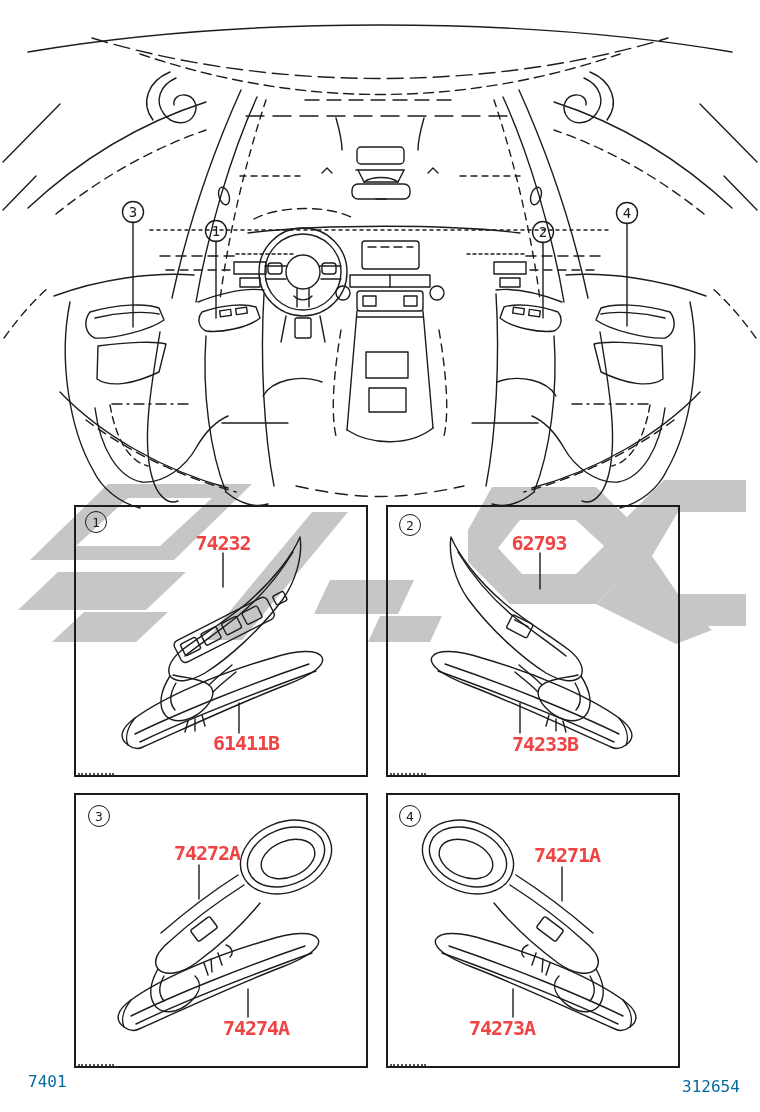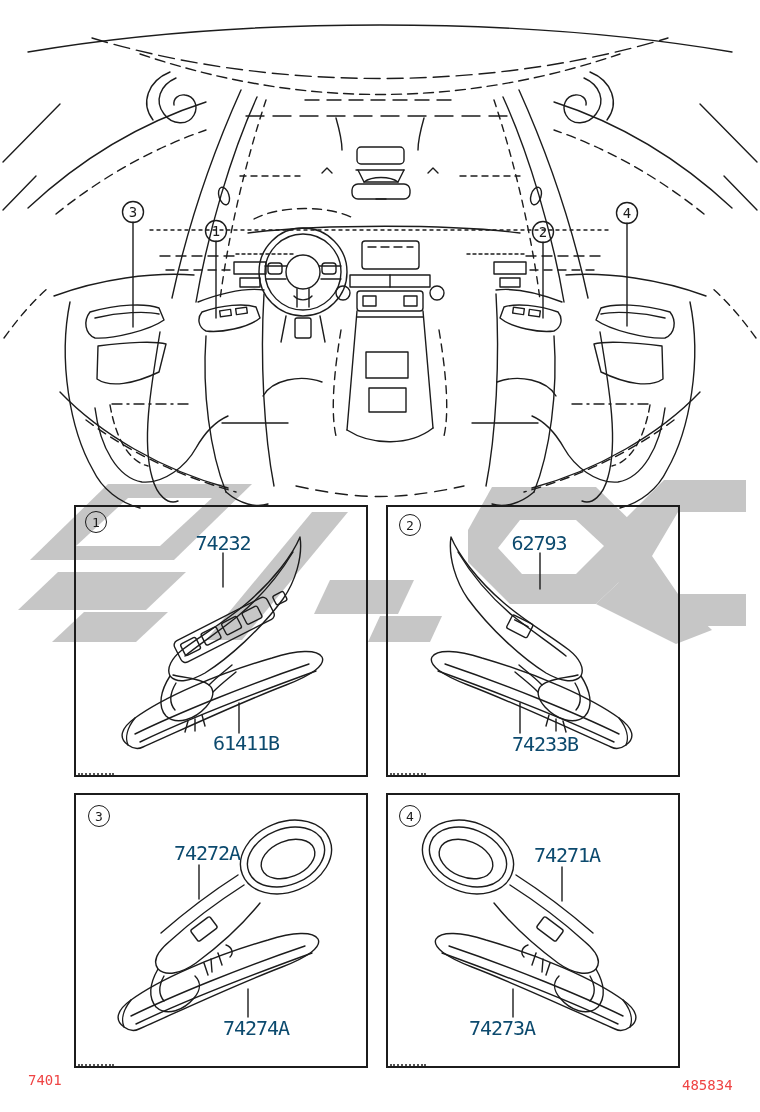--- a/index.html
+++ b/index.html
@@ -8,24 +8,24 @@
   svg{display:block;}
   .lineart path,.lineart rect,.lineart circle,.lineart ellipse,.lineart line{
       stroke:#1c1c1c;fill:none;stroke-width:1.4;stroke-linecap:round;stroke-linejoin:round;}
   .watermark{position:absolute;left:0;top:462px;z-index:1;}
   .interior{position:absolute;left:0;top:0;z-index:2;}
   .callout-text{font-family:"DejaVu Sans Mono",monospace;font-size:14px;fill:#1c1c1c;stroke:none;}
   .pbox{position:absolute;border:2px solid #1c1c1c;z-index:3;background:transparent;}
   .pbox svg{position:absolute;left:0;top:0;}
   .cnum{position:absolute;width:20px;height:20px;border:1.5px solid #1c1c1c;border-radius:50%;
         display:flex;align-items:center;justify-content:center;font-size:13px;line-height:1;background:transparent;}
-  .plabel{position:absolute;transform:translateX(-50%);font-weight:normal;font-size:20px;
-          letter-spacing:-1px;white-space:nowrap;color:#0c4a6e;}
+  .plabel{position:absolute;transform:translateX(-50%);font-weight:bold;font-size:20px;
+          letter-spacing:-1px;white-space:nowrap;color:#ef4444;}
   .cdots{position:absolute;left:2px;bottom:0;width:36px;border-bottom:2px dotted #555;}
-  .footnote{position:absolute;font-size:14px;color:#ef4444;z-index:3;}
+  .footnote{position:absolute;font-size:16px;color:#0369a1;z-index:3;}
   .wm-shape{fill:#c6c6c6;stroke:none;}
   .wm-hole{fill:#ffffff;stroke:none;}
 </style>
 </head>
 <body>
 
 <div class="page">
 
   <svg class="watermark" width="760" height="185" viewBox="0 0 760 185">
     <polygon class="wm-shape" points="30,98 108,22 252,22 174,98"></polygon>
@@ -311,14 +311,14 @@
     </svg>
     <div class="cnum" style="left:11px;top:10px">
       <span>4</span>
     </div>
     <div class="plabel" style="left:179px;top:48px">74271A</div>
     <div class="plabel" style="left:114px;top:221px">74273A</div>
     <div class="cdots"></div>
   </div>
 
   <div class="footnote" style="left:28px;top:1072px">7401</div>
-  <div class="footnote" style="left:682px;top:1077px">485834</div>
+  <div class="footnote" style="left:682px;top:1077px">312654</div>
 </div>
 
 </body></html>

